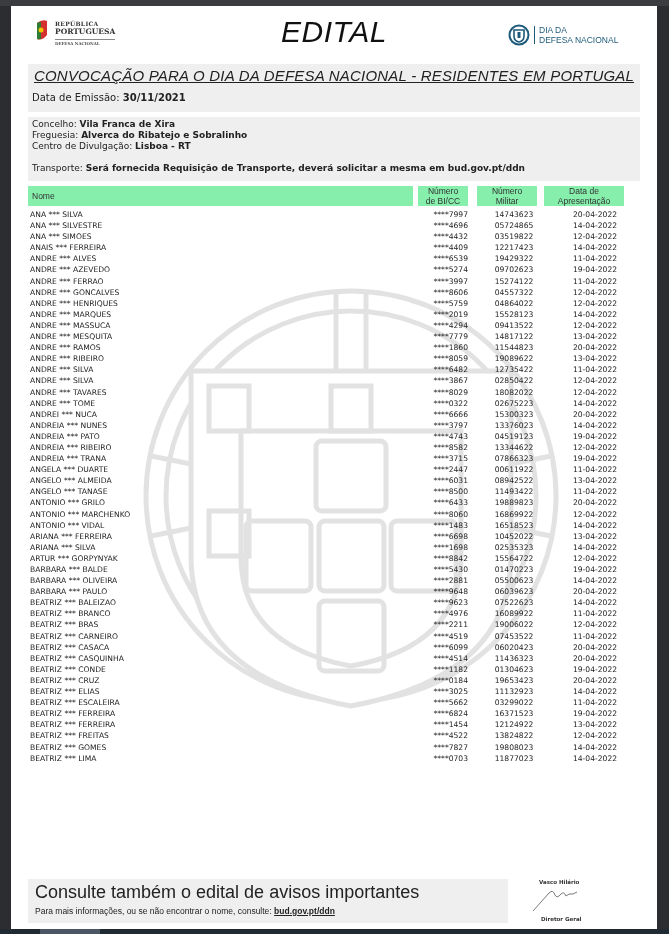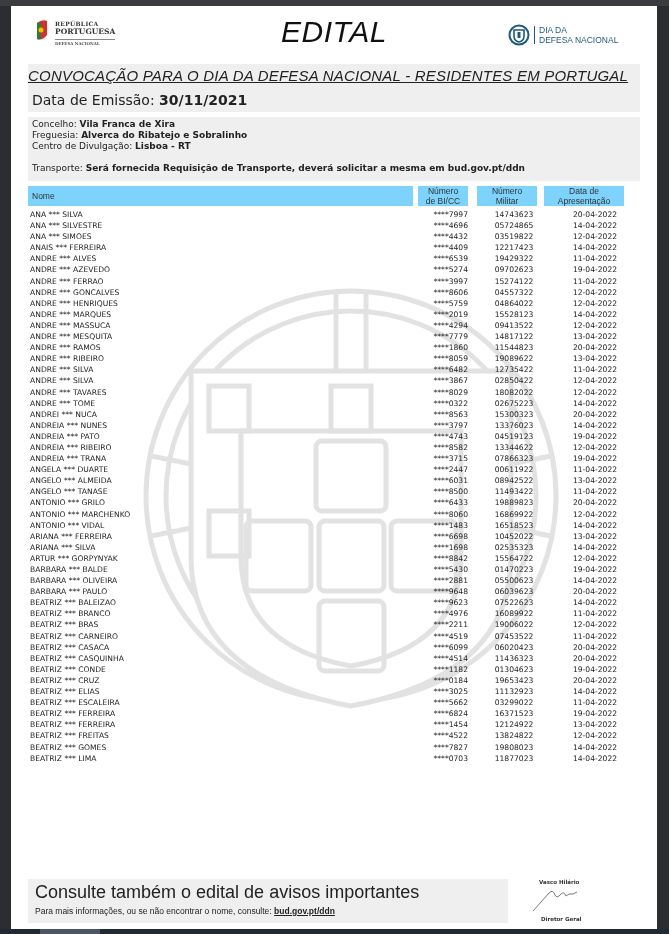--- a/index.html
+++ b/index.html
@@ -27,29 +27,29 @@
   .rep-line { position:absolute; left:20px; top:22px; width:60px; height:1px; background:#888; }
   .rep-t3 { top:24px; font-size:4px; color:#555; }
   .title { position:absolute; left:0; width:646px; top:9px; text-align:center; font-family:"Liberation Sans", sans-serif; font-style:italic; font-size:30px; color:#111; letter-spacing:0.5px; }
   .ddn-logo { position:absolute; left:497px; top:17px; width:130px; height:26px; }
   .ddn-icon { position:absolute; left:0; top:1px; width:22px; height:22px; }
   .ddn-sep { position:absolute; left:26px; top:3px; width:1px; height:18px; background:#1e5a7a; }
   .ddn-text { position:absolute; left:31px; top:3px; color:#1e5a7a; font-family:"Liberation Sans", sans-serif; font-weight:normal; font-size:8.5px; line-height:9.5px; }
 
   .band { position:absolute; left:17px; width:612px; background:#efefef; }
   .conv { top:58px; height:48px; }
-  .conv-title { position:absolute; left:0; width:612px; top:3px; text-align:left; font-family:"Liberation Sans", sans-serif; font-style:italic; font-size:15px; color:#222; text-decoration:underline; letter-spacing:0.2px; }
-  .emissao { position:absolute; left:4px; top:28px; font-size:14px; color:#222; }
+  .conv-title { position:absolute; left:0; width:612px; top:3px; text-align:center; font-family:"Liberation Sans", sans-serif; font-style:italic; font-size:15px; color:#222; text-decoration:underline; letter-spacing:0.2px; }
+  .emissao { position:absolute; left:4px; top:28px; font-size:10px; color:#222; }
   .emissao b { font-weight:bold; }
 
   .info { top:111px; height:64px; }
   .info-line { position:absolute; left:4px; font-size:9px; color:#222; white-space:nowrap; }
   .info-line .v { font-weight:bold; color:#222; }
 
-  .th { position:absolute; top:180px; height:20px; background:#7dd3fc; font-family:"Liberation Sans", sans-serif; font-size:8.5px; color:#333; text-align:center; line-height:10px; }
+  .th { position:absolute; top:180px; height:20px; background:#86efac; font-family:"Liberation Sans", sans-serif; font-size:8.5px; color:#333; text-align:center; line-height:10px; }
   .th-name { left:17px; width:385px; text-align:left; padding-left:4px; box-sizing:border-box; line-height:20px; }
   .th-bi { left:407px; width:50px; }
   .th-mil { left:466px; width:60px; }
   .th-date { left:533px; width:80px; }
 
   .rows { position:absolute; left:17px; top:203px; width:612px; }
   .row { position:relative; height:11.1px; font-size:7.6px; color:#222; font-family:"DejaVu Sans", sans-serif; white-space:nowrap; }
   .row span { position:absolute; top:0; line-height:11px; }
   .c-name { left:2px; }
   .c-bi { left:390px; width:50px; text-align:right; }
@@ -265,21 +265,21 @@
         <span class="c-date">12-04-2022</span>
       </div>
       <div class="row">
         <span class="c-name">ANDRE *** TOME</span>
         <span class="c-bi">****0322</span>
         <span class="c-mil">02675223</span>
         <span class="c-date">14-04-2022</span>
       </div>
       <div class="row">
         <span class="c-name">ANDREI *** NUCA</span>
-        <span class="c-bi">****8563</span>
+        <span class="c-bi">****6666</span>
         <span class="c-mil">15300323</span>
         <span class="c-date">20-04-2022</span>
       </div>
       <div class="row">
         <span class="c-name">ANDREIA *** NUNES</span>
         <span class="c-bi">****3797</span>
         <span class="c-mil">13376023</span>
         <span class="c-date">14-04-2022</span>
       </div>
       <div class="row">

